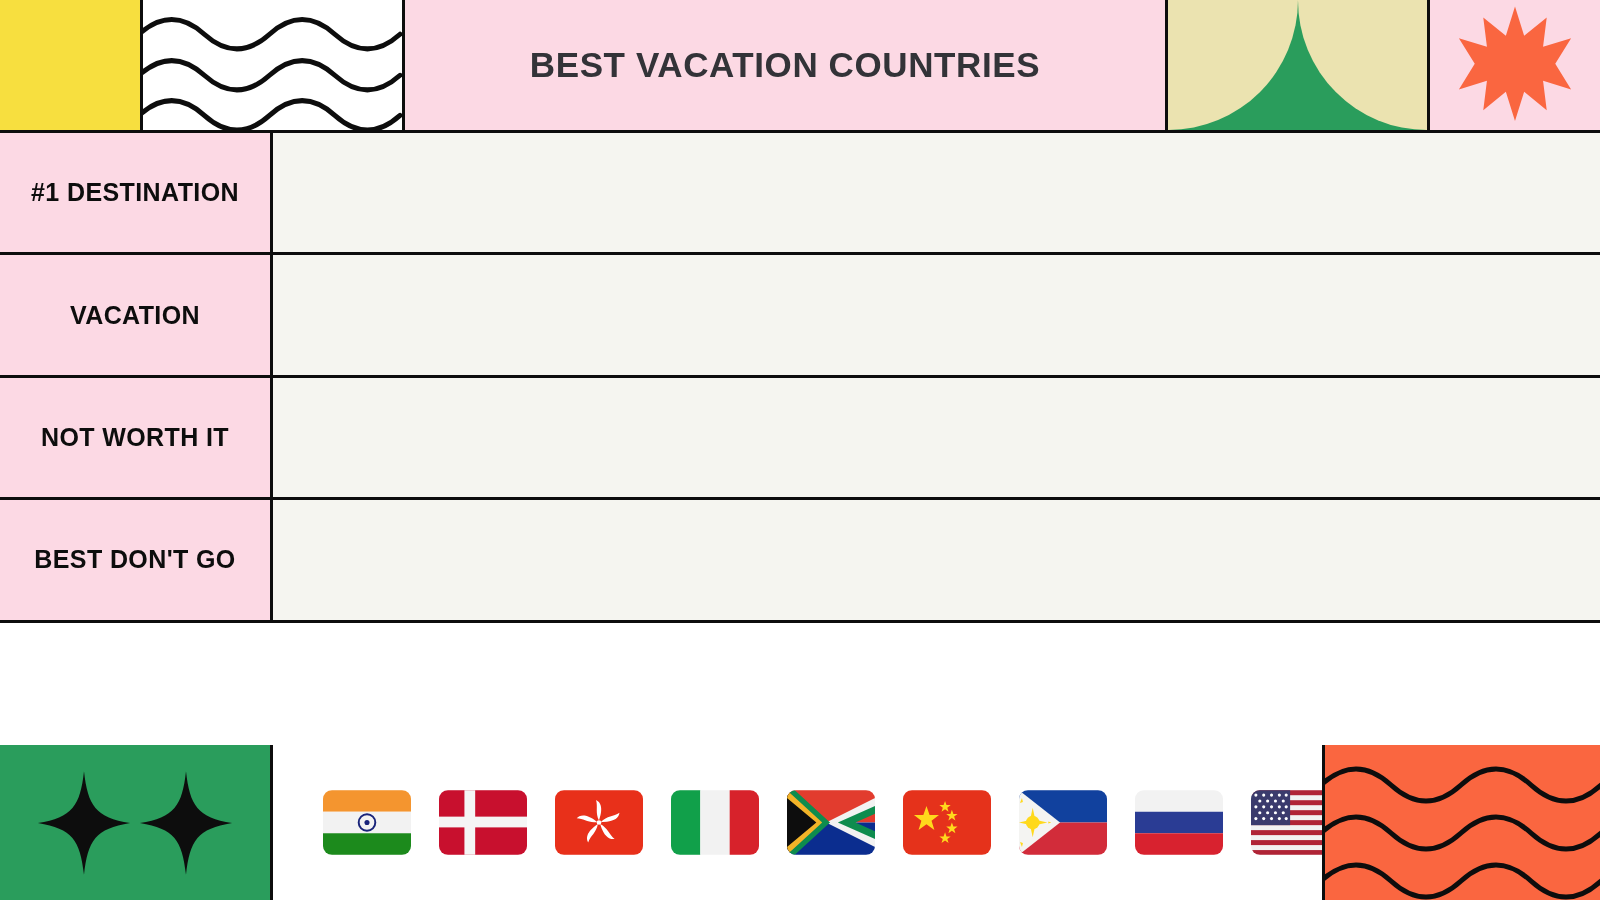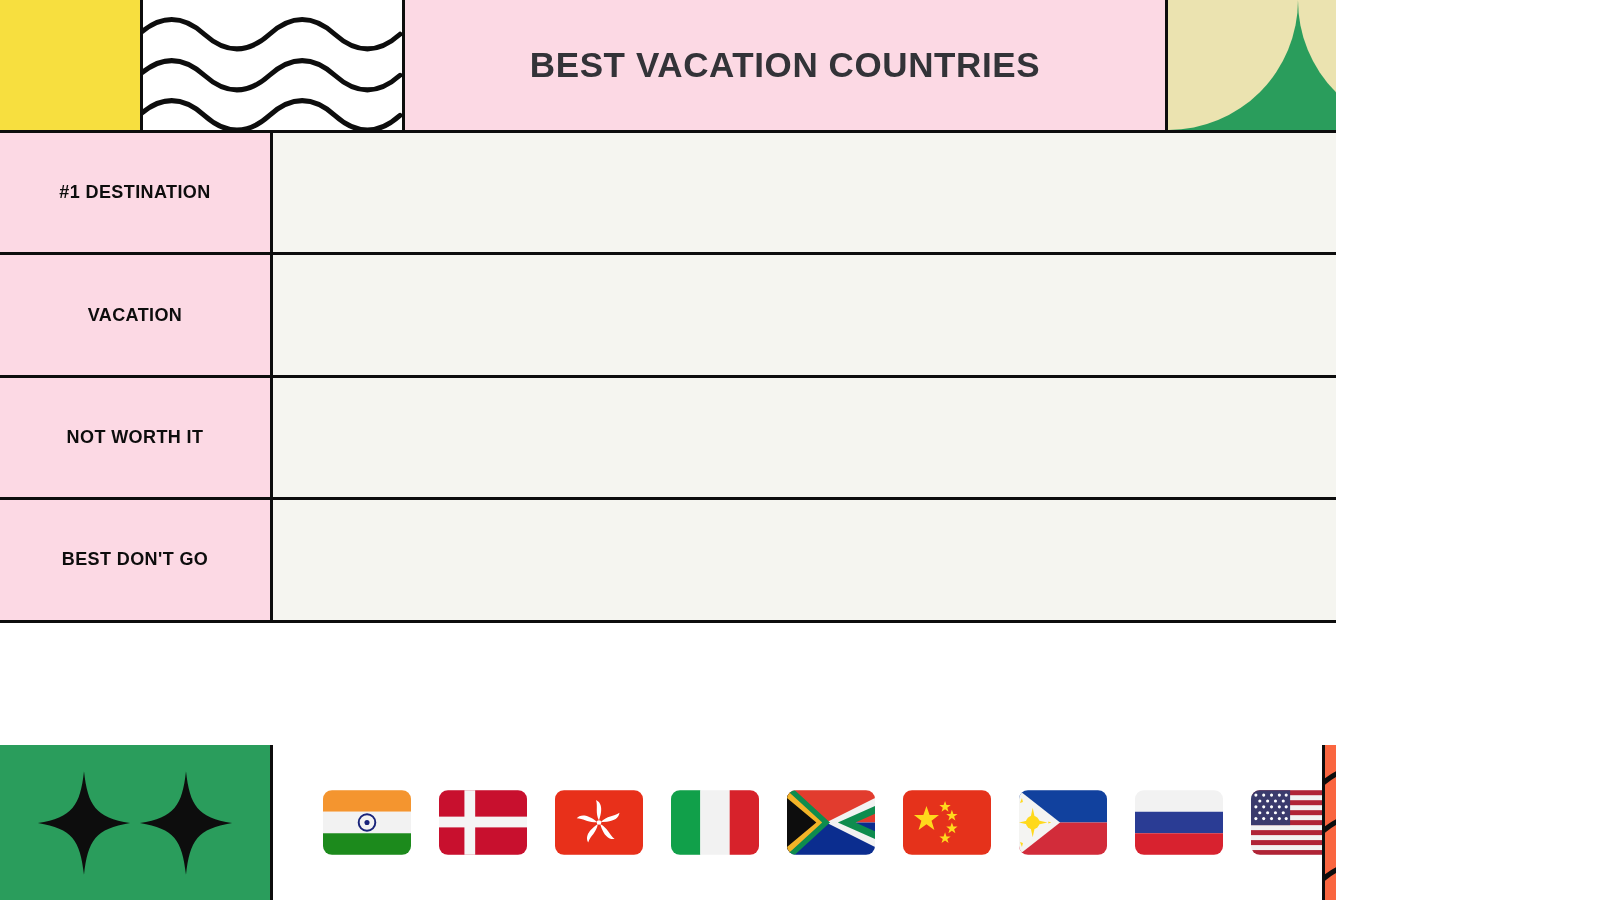--- a/index.html
+++ b/index.html
@@ -7,21 +7,21 @@
     margin: 0;
     padding: 0;
     background: #ffffff;
   }
   body {
     font-family: "Liberation Sans", sans-serif;
     -webkit-font-smoothing: antialiased;
   }
   #app {
     position: relative;
-    width: 1336px;
+    width: 1600px;
     height: 900px;
     overflow: hidden;
     background: #ffffff;
     box-sizing: border-box;
   }
 
   
   .header {
     position: absolute;
     left: 0;
@@ -118,21 +118,21 @@
     flex: 0 0 auto;
     background: #FCD9E4;
     border-right: 3px solid #0d0d0d;
     box-sizing: border-box;
     display: flex;
     align-items: center;
     justify-content: center;
     padding: 0 10px;
   }
   .tier-label-text {
-    font-size: 18px;
+    font-size: 25px;
     font-weight: bold;
     color: #0d0d0d;
     letter-spacing: 0.4px;
     text-align: center;
     white-space: nowrap;
   }
   .tier-drop {
     flex: 1 1 auto;
     background: #F5F5F0;
     box-sizing: border-box;

